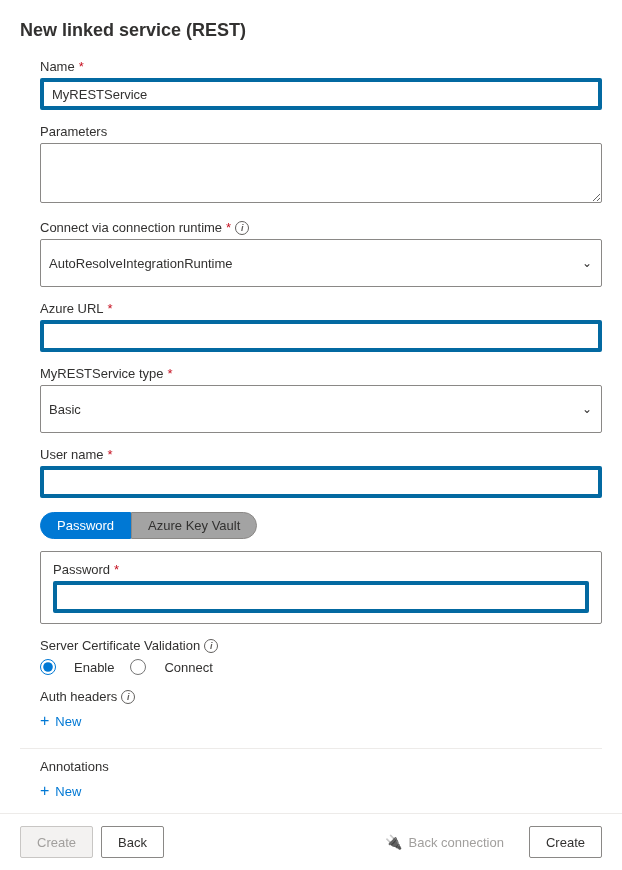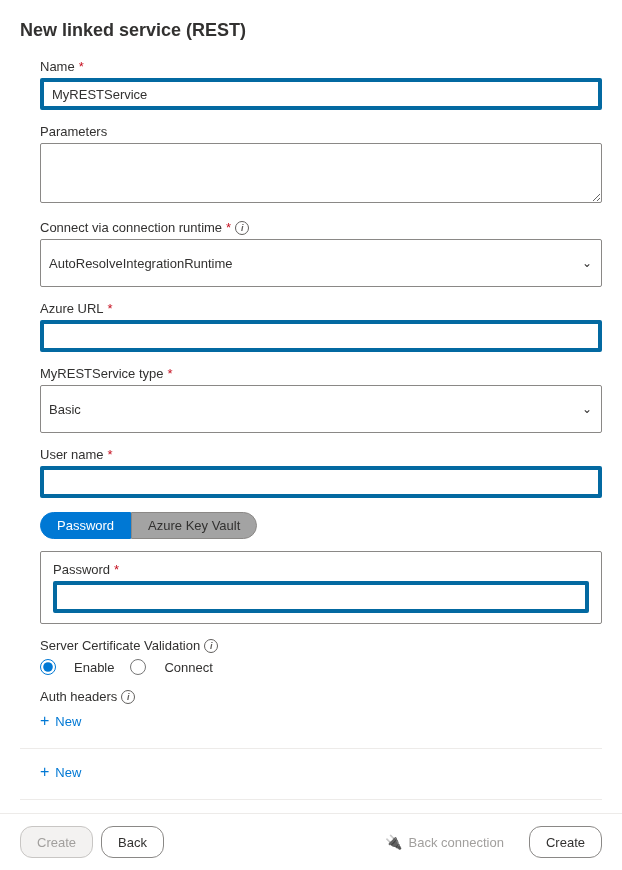--- a/index.html
+++ b/index.html
@@ -204,21 +204,21 @@
     .footer {
       border-top: 1px solid #edebe9;
       padding: 12px 20px;
       display: flex;
       align-items: center;
       gap: 8px;
     }
     .btn {
       padding: 5px 16px;
       font-size: 13px;
-      border-radius: 12px;
+      border-radius: 2px;
       cursor: pointer;
       border: 1px solid #8a8886;
       background: #fff;
       color: #323130;
       height: 32px;
       text-align: right;
     }
     .btn-primary {
       background: #0078d4;
       color: #fff;
@@ -345,20 +345,23 @@
       </div>
       <button class="add-new-btn">
         <span class="plus-icon">+</span>
         <span>New</span>
       </button>
     </div>
 
     <hr class="section-divider">
 
     <div class="field-group">
+      <div class="field-label">
+        <span>Annotations</span>
+      </div>
       <button class="add-new-btn">
         <span class="plus-icon">+</span>
         <span>New</span>
       </button>
     </div>
 
     <hr class="section-divider">
 
     <div class="collapsible-section">
       <span class="chevron-right">▶</span>

